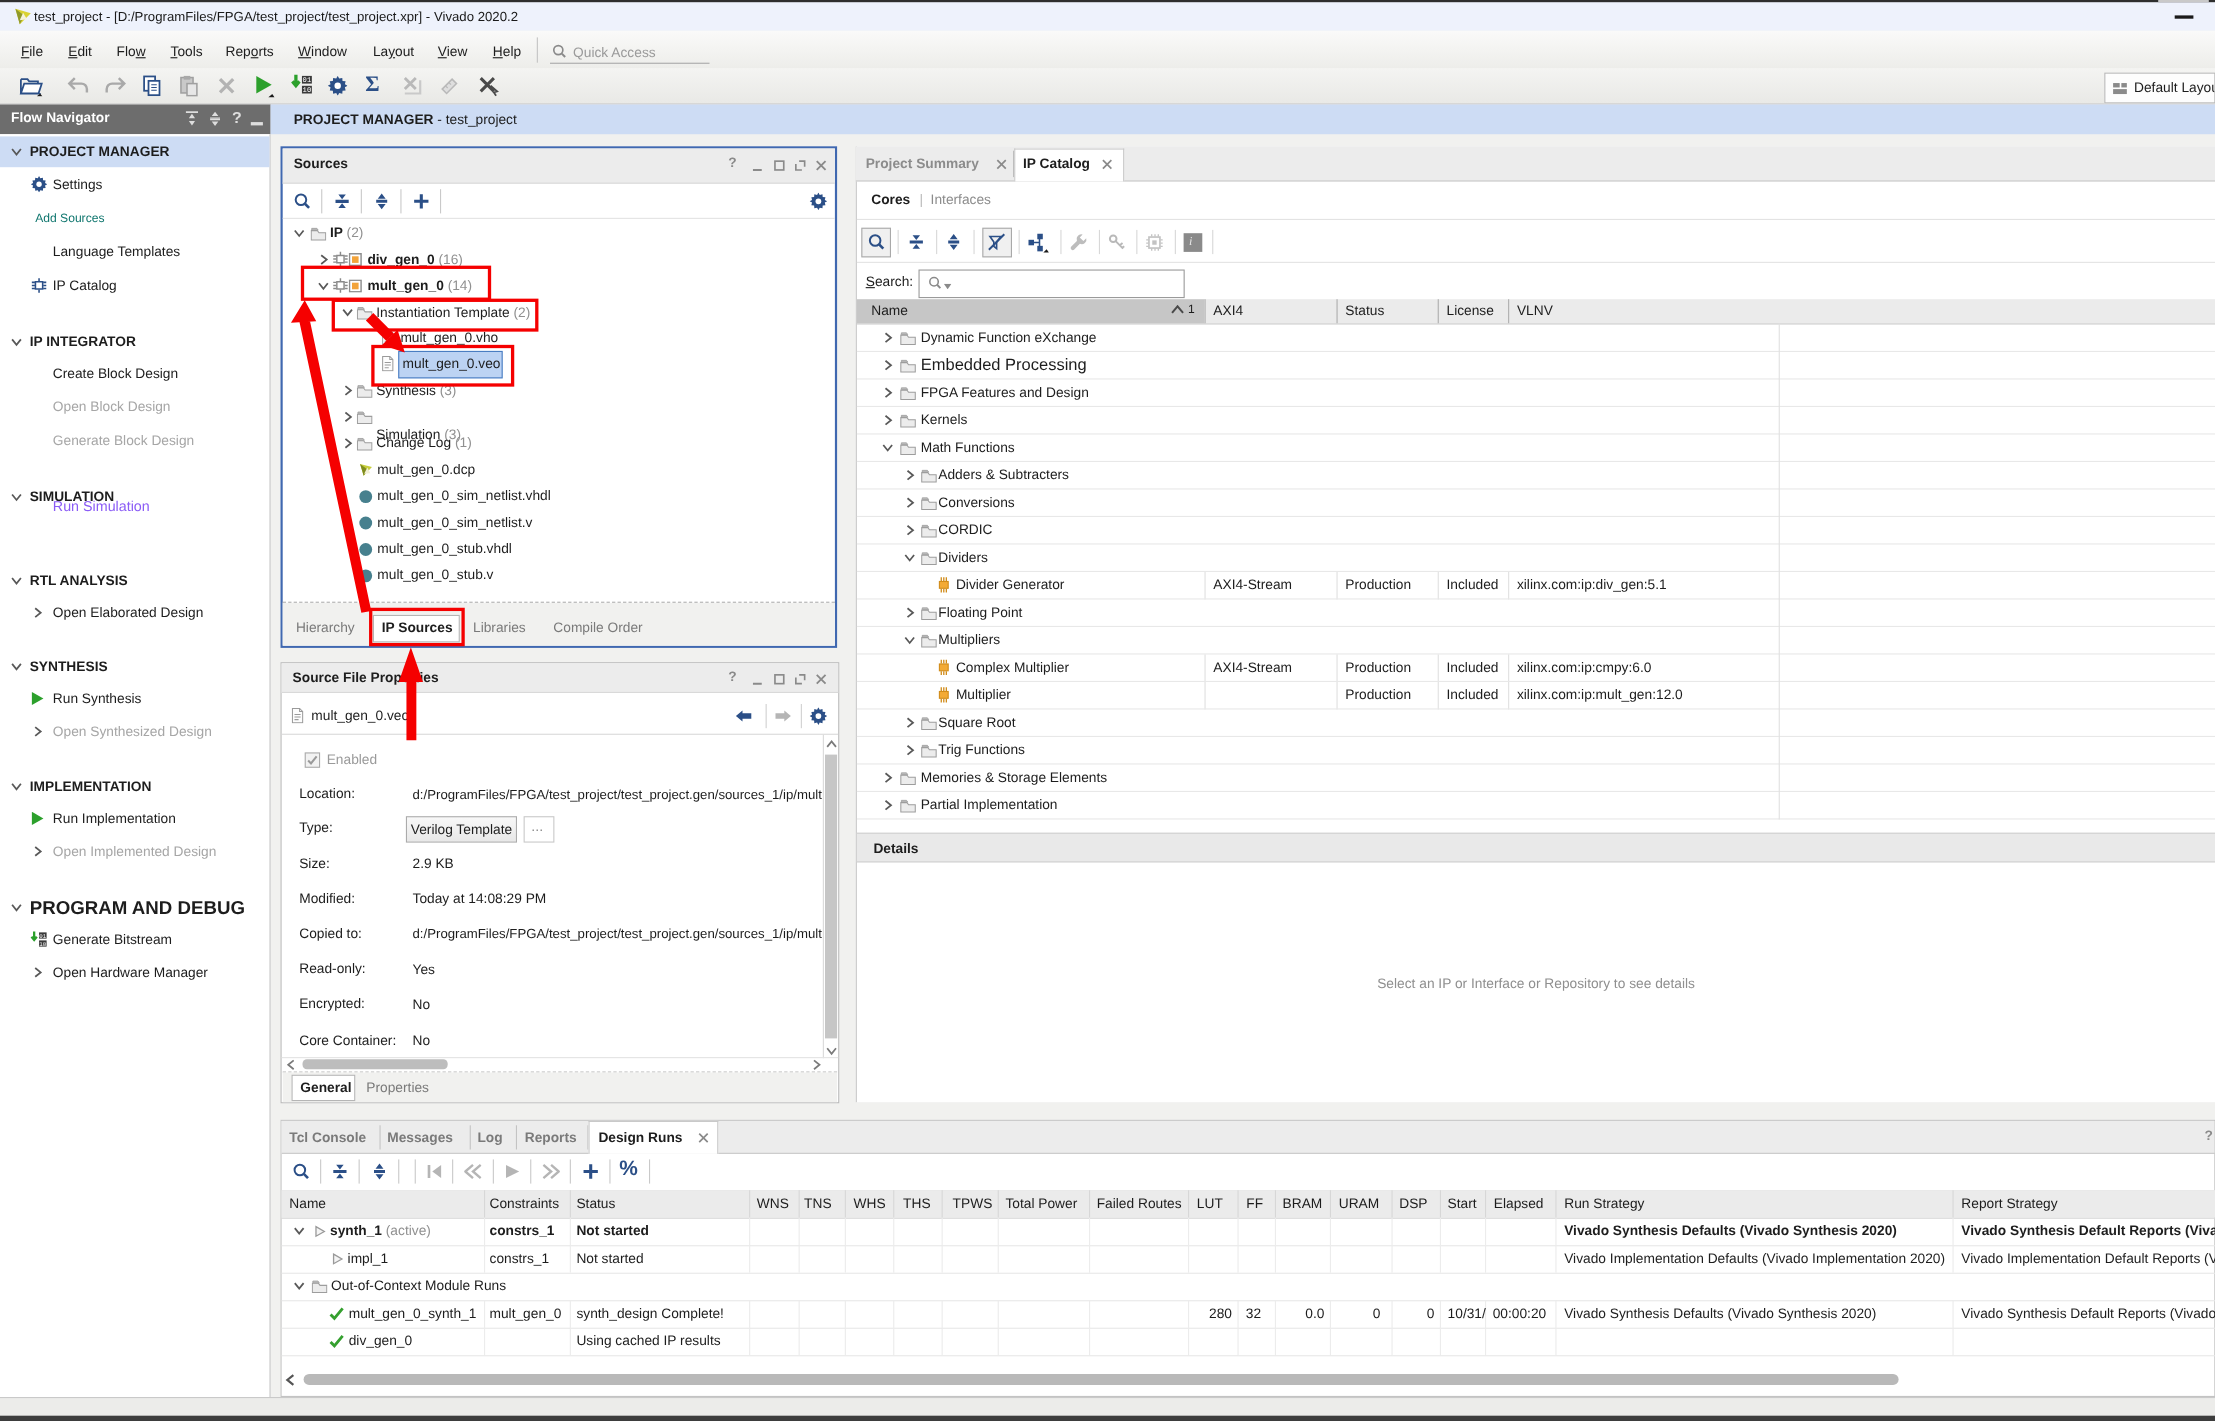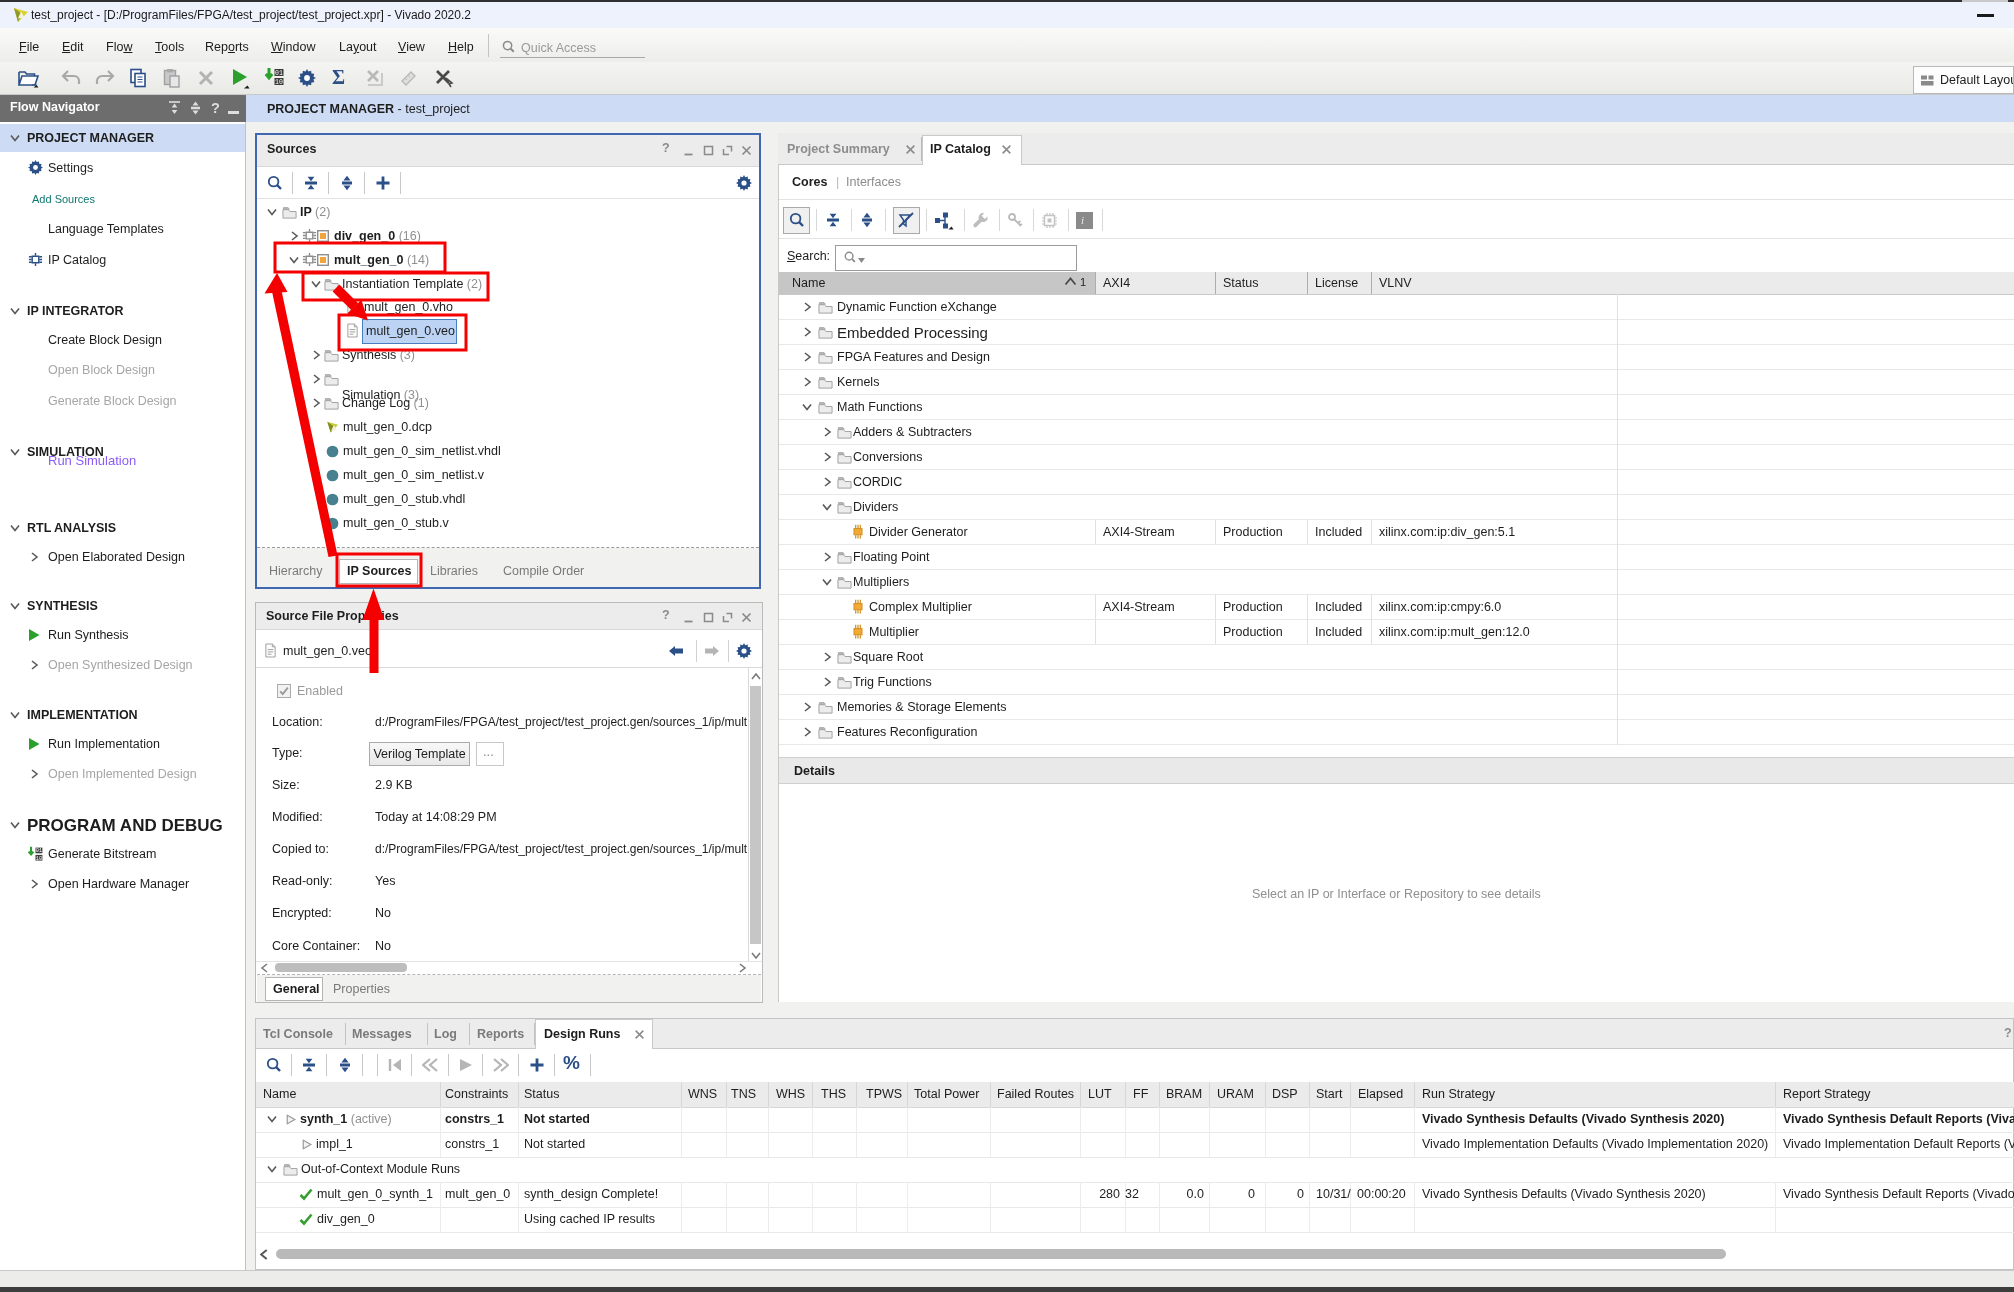--- a/index.html
+++ b/index.html
@@ -720,21 +720,21 @@
       <use href="#folder"></use>
     </svg>
 <div class="abs" style="left:837px;top:707px;transform:translateY(-50%);font-size:12.5px;color:#1d1d1d;;white-space:nowrap;line-height:1">Memories &amp; Storage Elements</div>
 <div class="abs" style="left:779px;top:719px;width:1235px;height:1px;background:#e8e8e8"></div>
 <svg class="abs" style="left:801px;top:726px" width="12" height="12">
       <use href="#chevR"></use>
     </svg>
 <svg class="abs" style="left:818px;top:725px" width="15" height="14">
       <use href="#folder"></use>
     </svg>
-<div class="abs" style="left:837px;top:732px;transform:translateY(-50%);font-size:12.5px;color:#1d1d1d;;white-space:nowrap;line-height:1">Features Reconfiguration</div>
+<div class="abs" style="left:837px;top:732px;transform:translateY(-50%);font-size:12.5px;color:#1d1d1d;;white-space:nowrap;line-height:1">Partial Implementation</div>
 <div class="abs" style="left:779px;top:744px;width:1235px;height:1px;background:#e8e8e8"></div>
 <div class="abs" style="left:1617px;top:294px;width:1px;height:451px;background:#e0e0e0"></div>
 <div class="abs" style="left:779px;top:757px;width:1235px;height:27px;background:#e9e9e9;border-top:1px solid #d0d0d0;border-bottom:1px solid #d0d0d0"></div>
 <div class="abs" style="left:794px;top:764px;font-size:12.5px;color:#1d1d1d;font-weight:bold;white-space:nowrap">Details</div>
 <div class="abs" style="left:1252px;top:887px;font-size:12.5px;color:#8f8f8f">Select an IP or Interface or Repository to see details</div>
 <div class="abs" style="left:255px;top:1018px;width:1759px;height:252px;background:#fff;border:1px solid #c3c3c3"></div>
 <div class="abs" style="left:256px;top:1019px;width:1757px;height:30px;background:#ececec"></div>
 <div class="abs" style="left:256px;top:1048px;width:1758px;height:1px;background:#c9c9c9"></div>
 <div class="abs" style="left:263px;top:1034px;transform:translateY(-50%);font-size:12.5px;color:#7a7a7a;font-weight:bold;;white-space:nowrap;line-height:1">Tcl Console</div>
 <div class="abs" style="left:352px;top:1034px;transform:translateY(-50%);font-size:12.5px;color:#7a7a7a;font-weight:bold;;white-space:nowrap;line-height:1">Messages</div>
@@ -893,21 +893,21 @@
       <use href="#folder"></use>
     </svg>
 <div class="abs" style="left:301px;top:1169px;transform:translateY(-50%);font-size:12.5px;color:#1d1d1d;;white-space:nowrap;line-height:1">Out-of-Context Module Runs</div>
 <svg class="abs" style="left:299px;top:1187px" width="14" height="14">
       <use href="#check"></use>
     </svg>
 <div class="abs" style="left:317px;top:1194px;transform:translateY(-50%);font-size:12.5px;color:#1d1d1d;;white-space:nowrap;line-height:1">mult_gen_0_synth_1</div>
 <div class="abs" style="left:445px;top:1194px;transform:translateY(-50%);font-size:12.5px;color:#1d1d1d;;white-space:nowrap;line-height:1">mult_gen_0</div>
 <div class="abs" style="left:524px;top:1194px;transform:translateY(-50%);font-size:12.5px;color:#1d1d1d;;white-space:nowrap;line-height:1">synth_design Complete!</div>
 <div class="abs" style="left:1080px;top:1194px;width:40px;transform:translateY(-50%);text-align:right;font-size:12.5px">280</div>
-<div class="abs" style="left:1125px;top:1194px;width:29px;transform:translateY(-50%);text-align:left;font-size:12.5px">32</div>
+<div class="abs" style="left:1125px;top:1194px;width:29px;transform:translateY(-50%);text-align:center;font-size:12.5px">32</div>
 <div class="abs" style="left:1159px;top:1194px;width:45px;transform:translateY(-50%);text-align:right;font-size:12.5px">0.0</div>
 <div class="abs" style="left:1209px;top:1194px;width:46px;transform:translateY(-50%);text-align:right;font-size:12.5px">0</div>
 <div class="abs" style="left:1265px;top:1194px;width:39px;transform:translateY(-50%);text-align:right;font-size:12.5px">0</div>
 <div class="abs" style="left:1316px;top:1194px;transform:translateY(-50%);font-size:12.5px;color:#1d1d1d;;white-space:nowrap;line-height:1">10/31/</div>
 <div class="abs" style="left:1357px;top:1194px;transform:translateY(-50%);font-size:12.5px;color:#1d1d1d;;white-space:nowrap;line-height:1">00:00:20</div>
 <div class="abs" style="left:1422px;top:1194px;transform:translateY(-50%);font-size:12.5px;color:#1d1d1d;;white-space:nowrap;line-height:1">Vivado Synthesis Defaults (Vivado Synthesis 2020)</div>
 <div class="abs" style="left:1783px;top:1194px;transform:translateY(-50%);font-size:12.5px;color:#1d1d1d;;white-space:nowrap;line-height:1">Vivado Synthesis Default Reports (Vivado S</div>
 <svg class="abs" style="left:299px;top:1212px" width="14" height="14">
       <use href="#check"></use>
     </svg>

